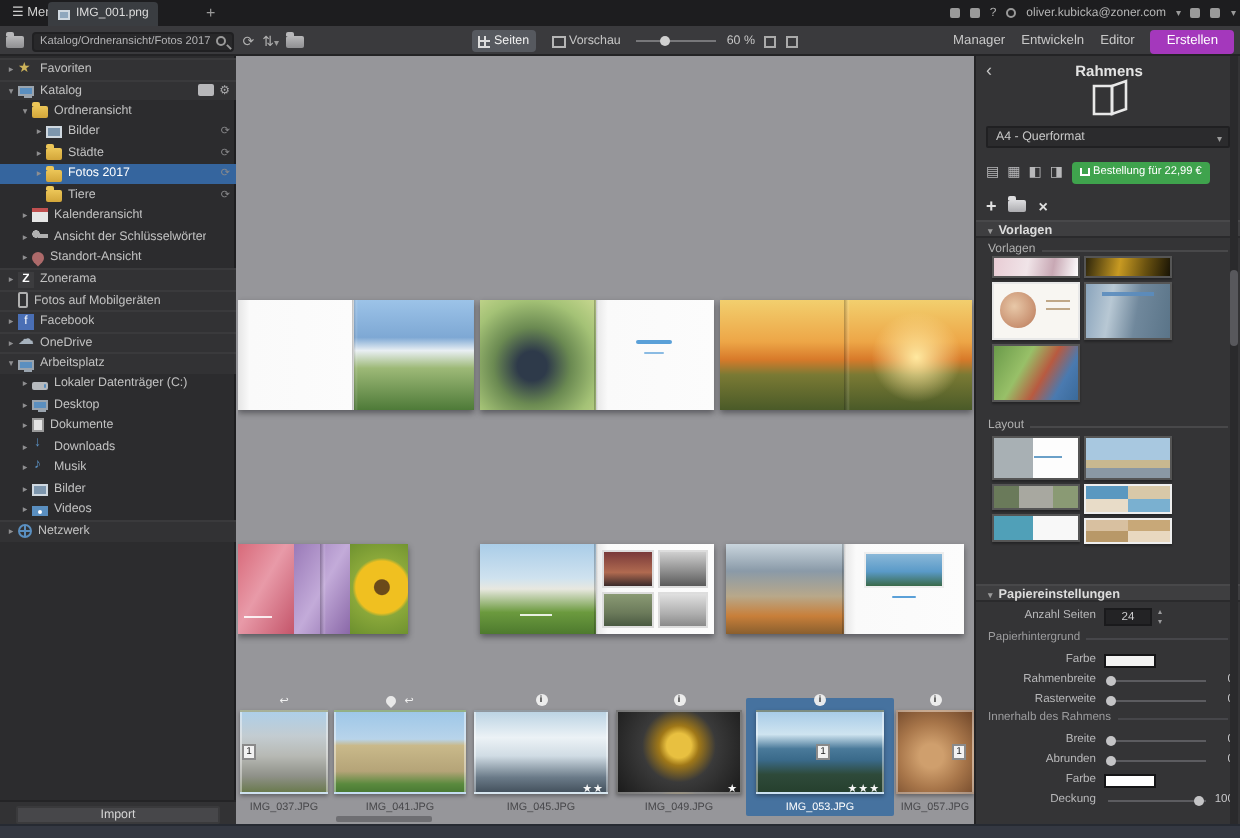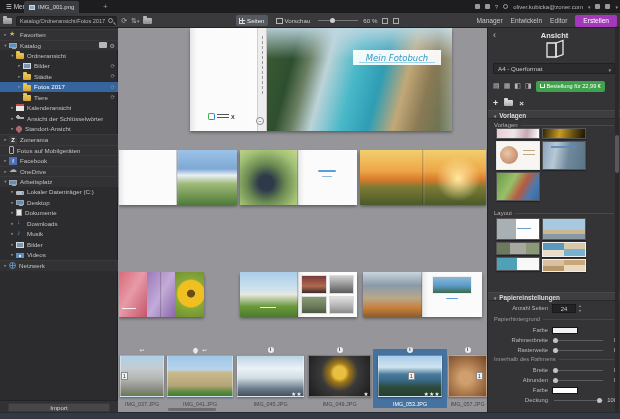--- a/index.html
+++ b/index.html
@@ -397,38 +397,20 @@
       </div>
   </div>
   <div id="importbar">
     <div id="import-btn">Import</div>
   </div>
 
   <div id="hlband"></div>
 
   <div id="canvas">
 
-    <div class="spread" id="coverspread">
-      <div id="backcover" class="wpage">
-        <div id="zlogo">
-          <span class="zbox"></span>
-            <span class="zlines"></span>
-            <span class="zx">X</span>
-        </div>
-      </div>
-      <div id="spine">
-        <div id="spinebtn">−</div>
-      </div>
-      <div id="frontcover" class="ph-coast">
-        <div class="flap"></div>
-        <div id="banner">
-          <span>Mein Fotobuch</span>
-        </div>
-      </div>
-    </div>
 
     <div class="spread" style="left:0;top:122px;width:118px;height:55px">
       <div class="wpage" style="width:58px"></div>
       <div class="ph-alps" style="width:60px;position:relative"></div>
       <div class="gut" style="left:57px"></div>
     </div>
     <div class="spread" style="left:121px;top:122px;width:117px;height:55px">
       <div class="ph-girl" style="width:58px"></div>
       <div class="wpage" style="width:59px">
         <span class="script" style="left:20px;top:20px;width:18px"></span>
@@ -498,21 +480,21 @@
       <div class="ficons" style="left: 448px; top: 347px; width: 39px;"><span class="gi">i</span></div>
       <div class="fthumb ph-puppy" style="left: 448px; top: 355px; width: 39px; height: 42px;"></div>
       <div class="fbadge" style="left: 476px; top: 372px;">1</div>
       <div class="fname" style="left: 438px; top: 401px; width: 59px;">IMG_057.JPG</div>
     </div>
   <div id="hscroll"></div>
 
   <div id="panel">
     <div id="p-head">
       <span id="p-back">‹</span>
-      <div id="p-title">Ansicht</div>
+      <div id="p-title">Rahmens</div>
     </div>
     <div id="p-book">
       <svg width="24" height="24" viewBox="0 0 24 24">
           <path d="M4 6 H13 V20 H4 Z" fill="none" stroke="#e8e8e8" stroke-width="1.3"></path>
           <path d="M13 6 L20 3.5 V17.5 L13 20 Z" fill="none" stroke="#e8e8e8" stroke-width="1.3"></path>
         </svg>
     </div>
     <div id="p-format">
       <span>A4 - Querformat</span>
       <span class="car">▾</span>

